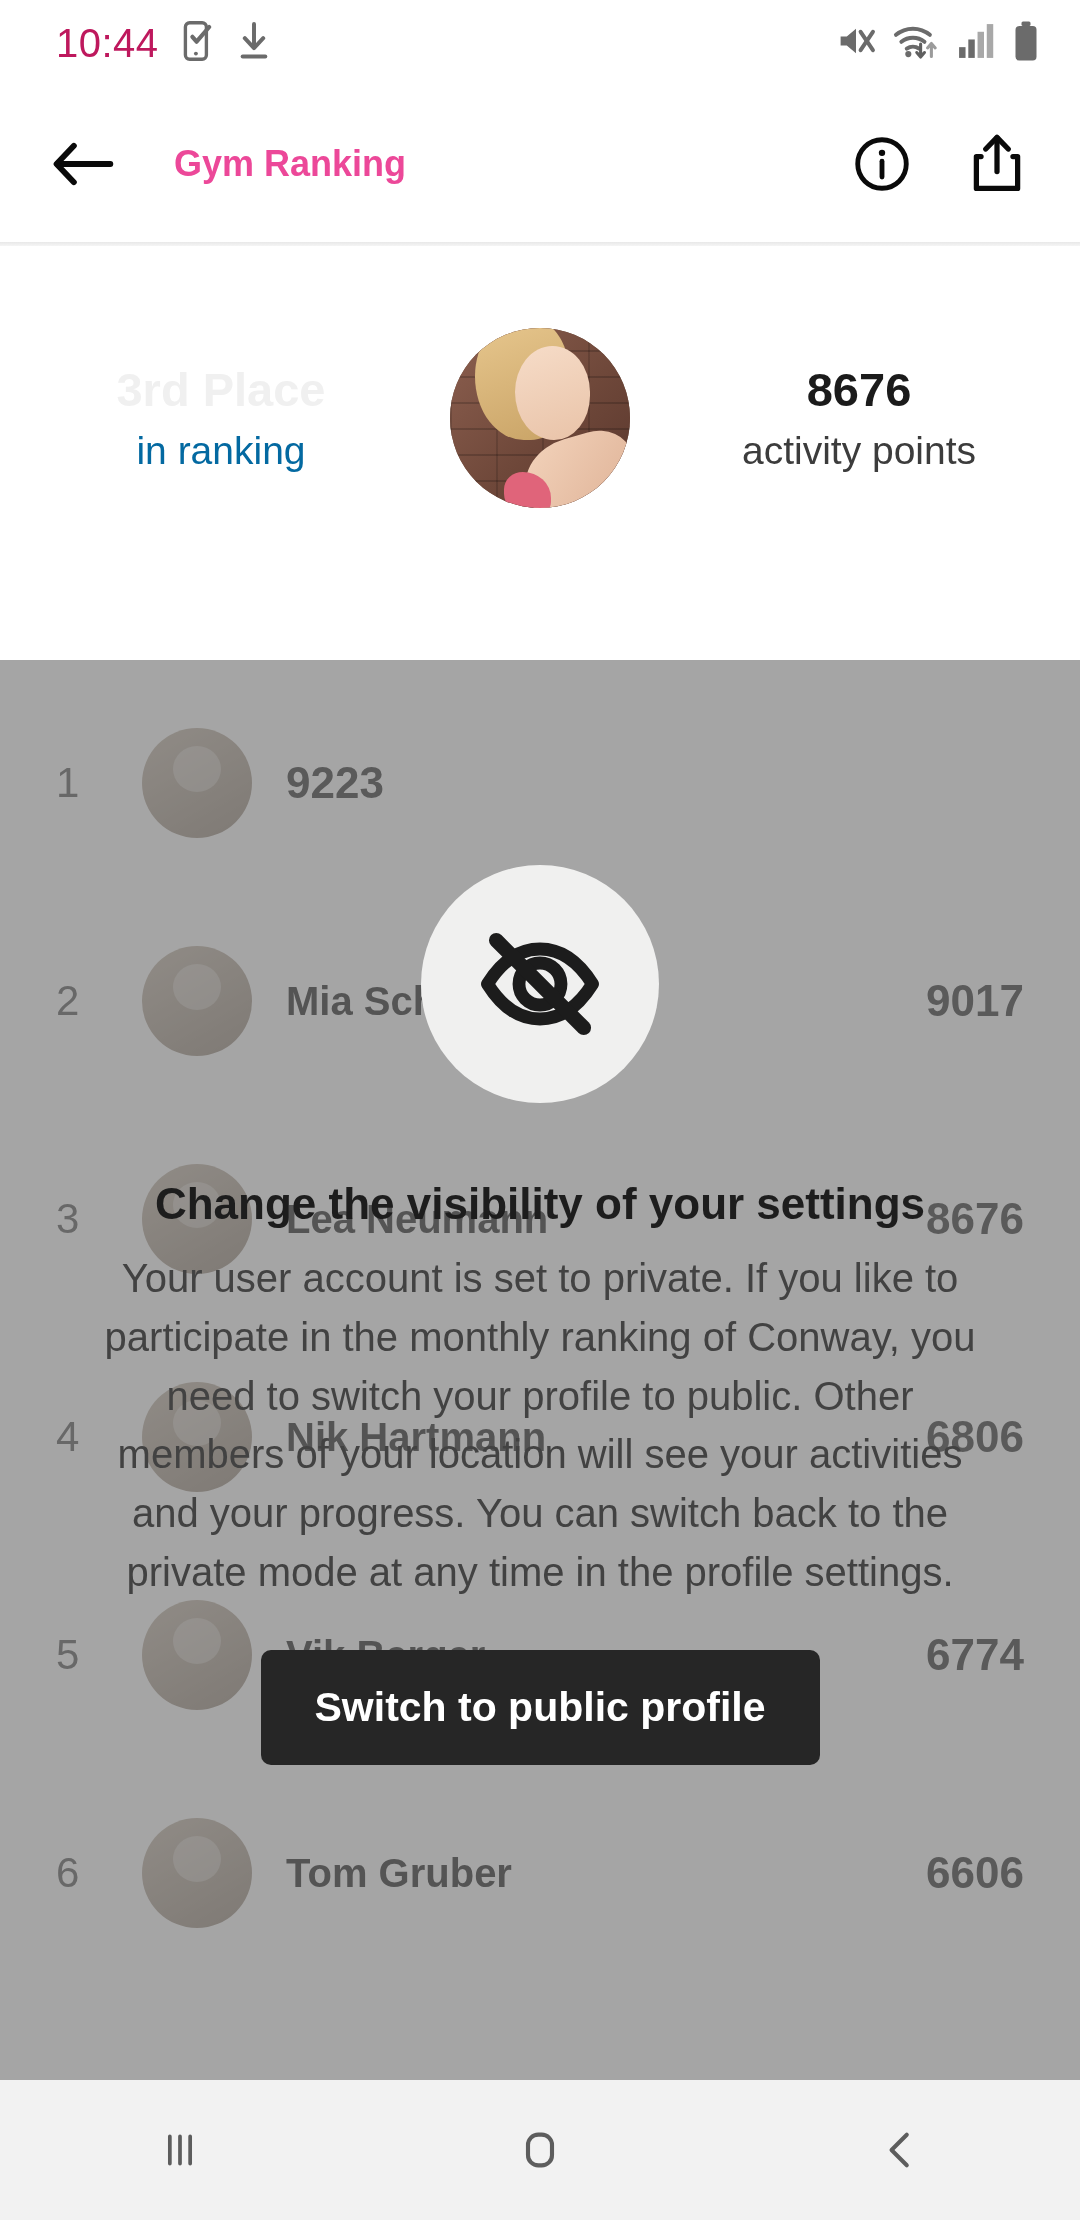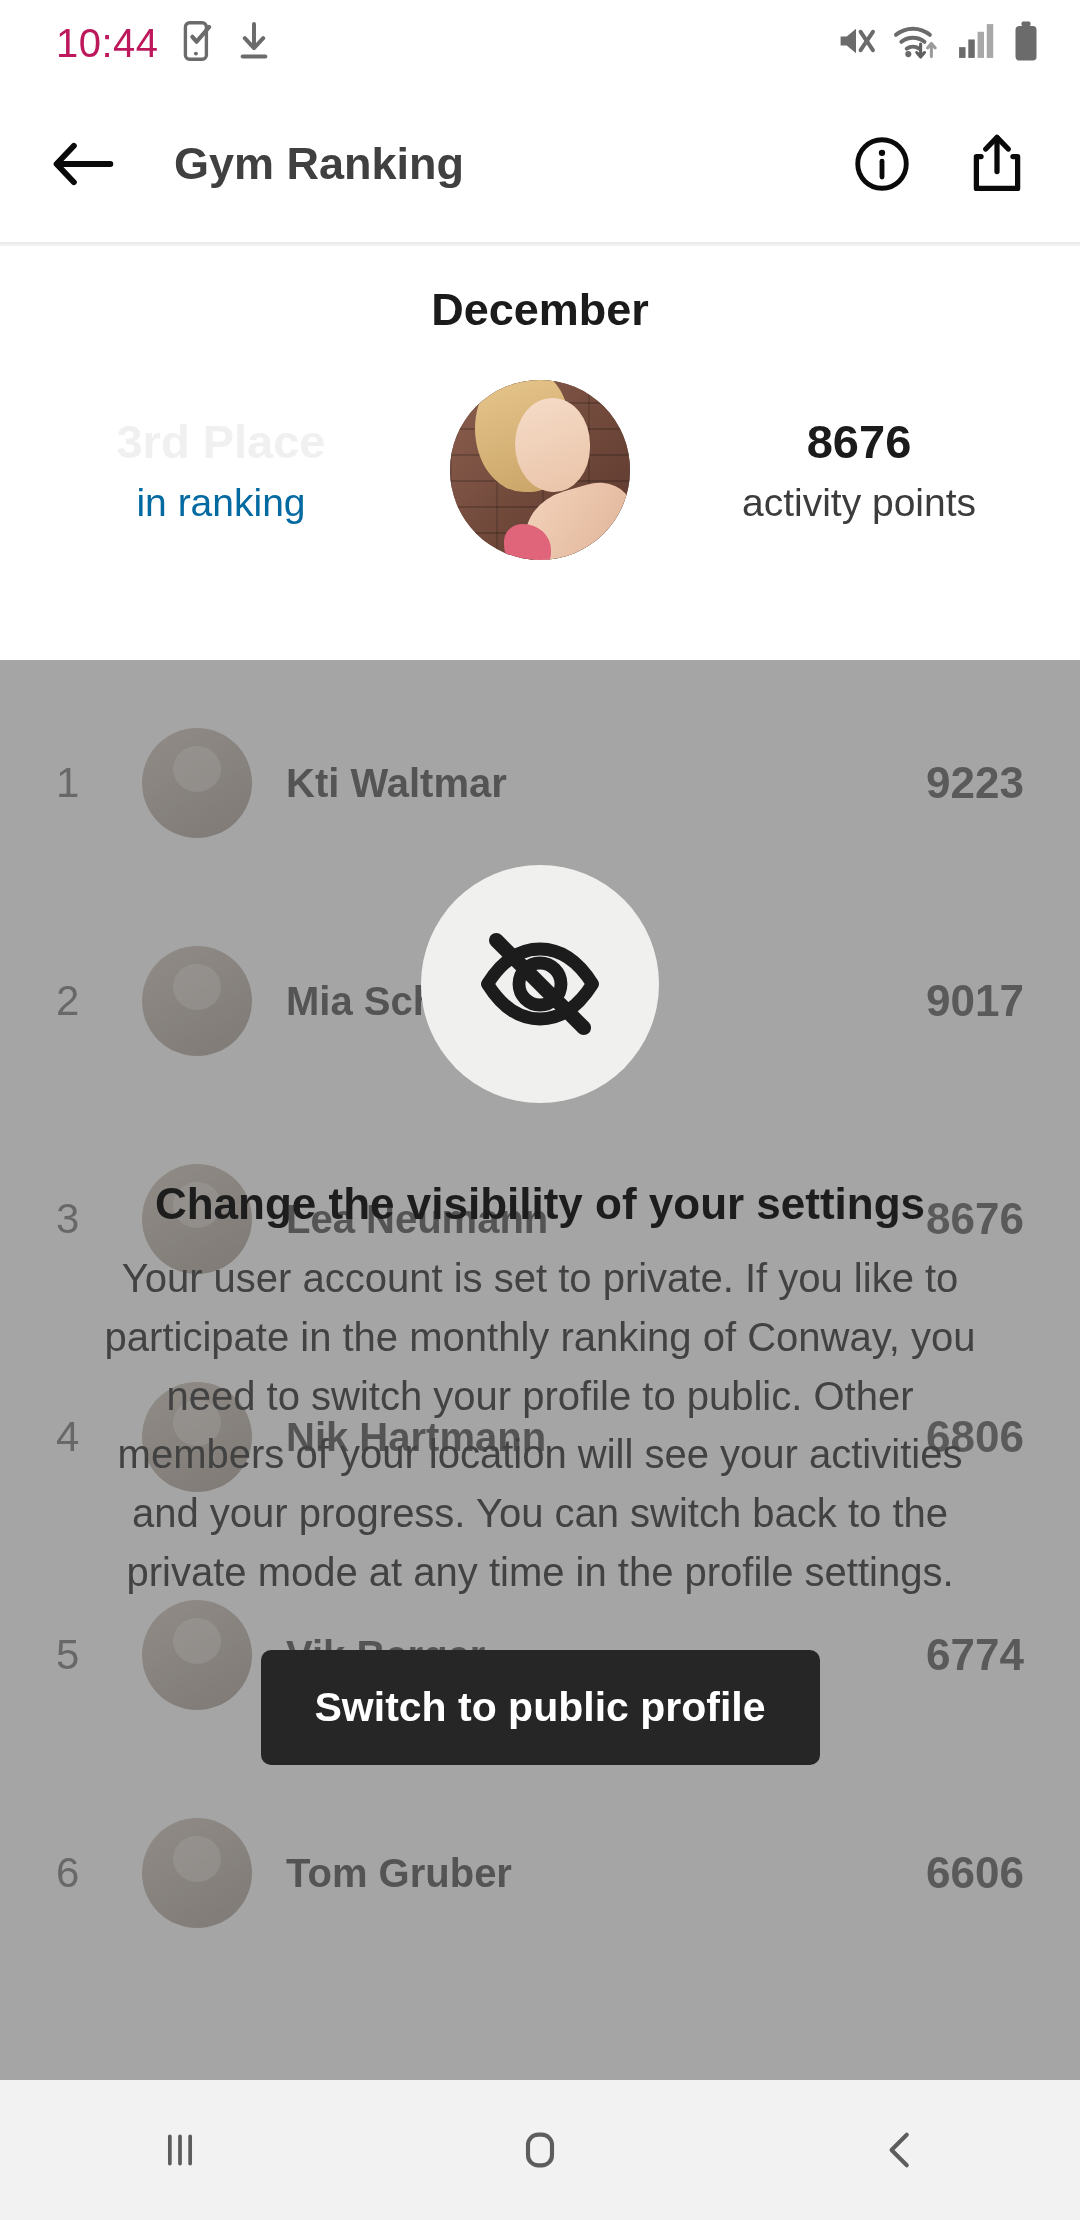--- a/index.html
+++ b/index.html
@@ -28,23 +28,23 @@
   
   .app-header{
     height:156px;
     background:#ffffff;
     display:flex;
     align-items:center;
     padding:0 44px 0 52px;
     position:relative;
   }
   .app-title{
-    font-size:45px;
-    font-weight:700;
-    color:#404040;
+    font-size:36px;
+    font-weight:700;
+    color:#ec4899;
     margin-left:60px;
     flex:1;
   }
   .hdr-actions{ display:flex; align-items:center; gap:60px; margin-right:12px; }
   .hdr-btn{ cursor:pointer; display:flex; align-items:center; justify-content:center; }
   .header-divider{ height:4px; background:linear-gradient(#e8e8e8,#f5f5f5); }
 
   
   .summary{
     background:#ffffff;
@@ -319,21 +319,20 @@
         <path d="M14 2 L14 20" stroke="#0a0a0a" stroke-width="2.8" stroke-linecap="round"></path>
         <path d="M8 8 L14 1.8 L20 8" fill="none" stroke="#0a0a0a" stroke-width="2.8" stroke-linecap="round" stroke-linejoin="round"></path>
         <path d="M5.5 12 L3 12 L3 29 L25 29 L25 12 L22.5 12" fill="none" stroke="#0a0a0a" stroke-width="2.8" stroke-linecap="round" stroke-linejoin="round"></path>
       </svg>
     </div>
   </div>
 </div>
 <div class="header-divider"></div>
 
 <div class="summary">
-  <div class="month">December</div>
   <div class="summary-row">
     <div class="sum-col">
       <div class="place-value">3rd Place</div>
       <div class="place-label">in ranking</div>
     </div>
     <div class="avatar">
       <div class="brick"></div>
       <div class="hair"></div>
       <div class="face"></div>
       <div class="arm"></div>
@@ -343,21 +342,20 @@
       <div class="points-value">8676</div>
       <div class="points-label">activity points</div>
     </div>
   </div>
 </div>
 
 <div class="ranking-list">
   <div class="rank-row">
     <div class="rank-pos">1</div>
     <div class="rank-avatar"></div>
-    <div class="rank-name">Kti Waltmar</div>
     <div class="rank-score">9223</div>
   </div>
   <div class="rank-row">
     <div class="rank-pos">2</div>
     <div class="rank-avatar"></div>
     <div class="rank-name">Mia Schreiber</div>
     <div class="rank-score">9017</div>
   </div>
   <div class="rank-row">
     <div class="rank-pos">3</div>

